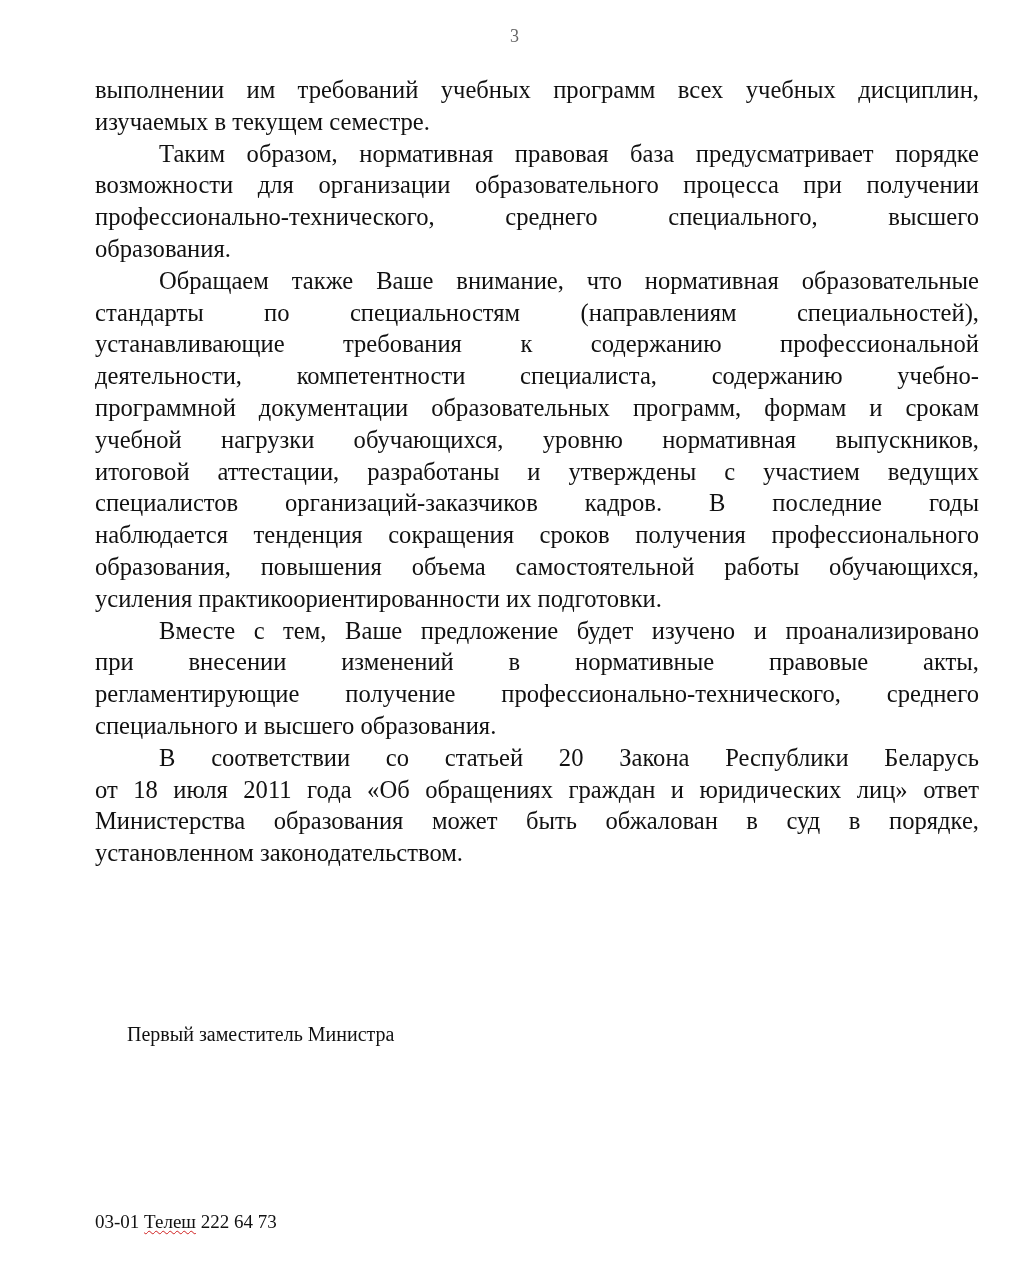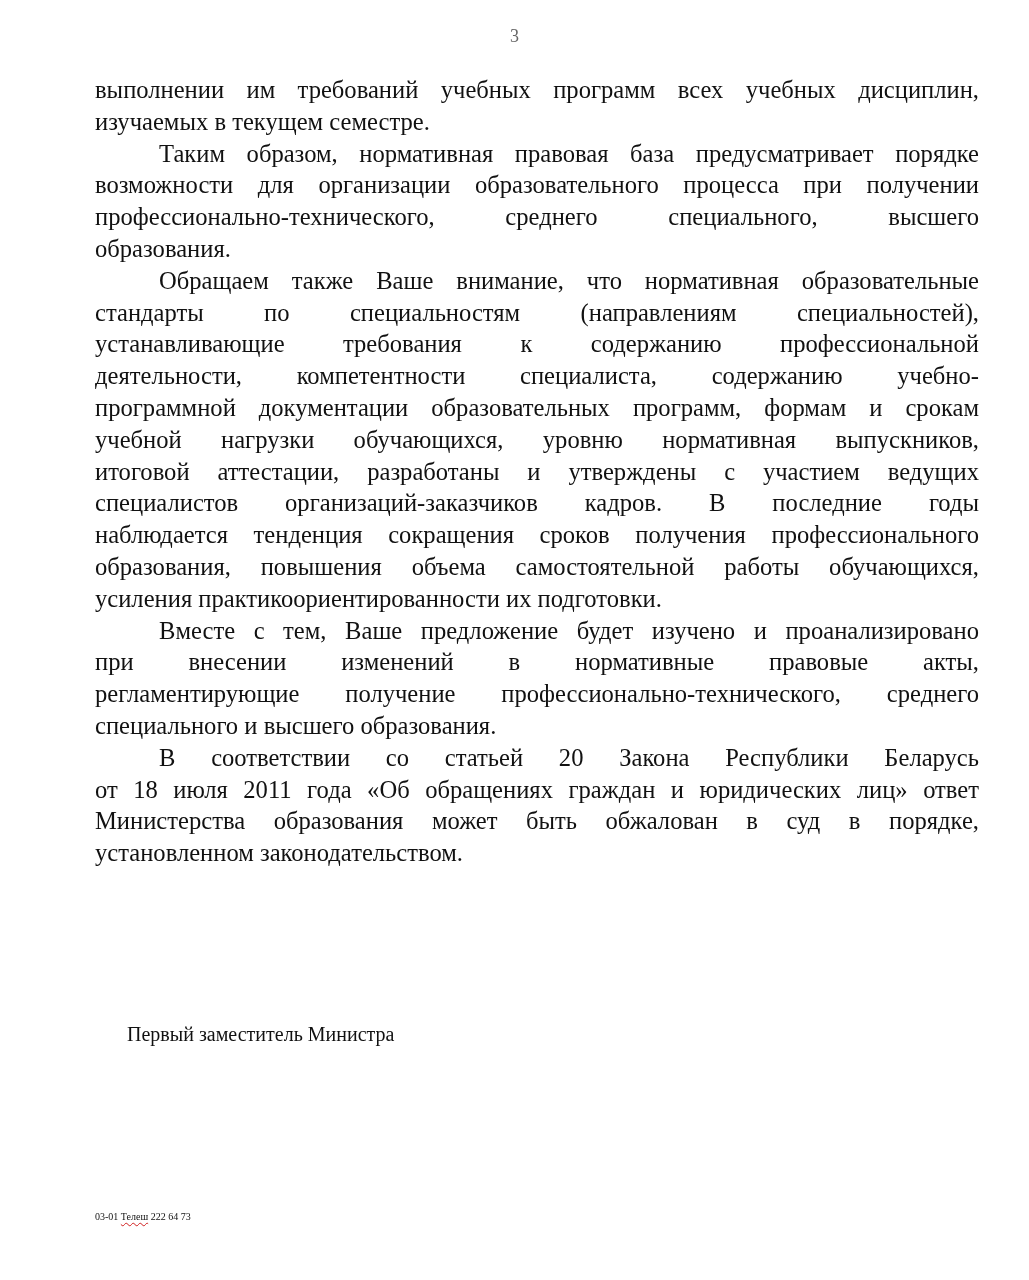--- a/index.html
+++ b/index.html
@@ -9,21 +9,21 @@
                  font-size: 18px; color: #666666; }
   .body-text { position: absolute; top: 74px; left: 95px; width: 884px;
                font-size: 24.6px; line-height: 31.8px; }
   .line { display: block; white-space: nowrap; height: 31.8px; }
   .line.justify { text-align: justify; text-align-last: justify; white-space: normal; overflow: hidden; }
   .line.indent { padding-left: 64px; }
   .signature { position: absolute; top: 1023px; left: 95px; width: 830px; height: 32px;
                font-size: 20px; margin-left: 32px; }
   .sig-title { position: absolute; left: 0; top: 0; white-space: nowrap; }
   .sig-name { position: absolute; left: 602px; top: 0; white-space: nowrap; }
-  .footer { position: absolute; top: 1211px; left: 95px; font-size: 10px; white-space: nowrap; text-align: center; }
+  .footer { position: absolute; top: 1211px; left: 95px; font-size: 19px; white-space: nowrap; text-align: center; }
   .spell { text-decoration: underline wavy #d02020; text-decoration-thickness: 1px; text-underline-offset: 2px; }
 </style>
 </head>
 <body>
 
 <div class="page-number">3</div>
 
 <div class="body-text">
 
   <div>

